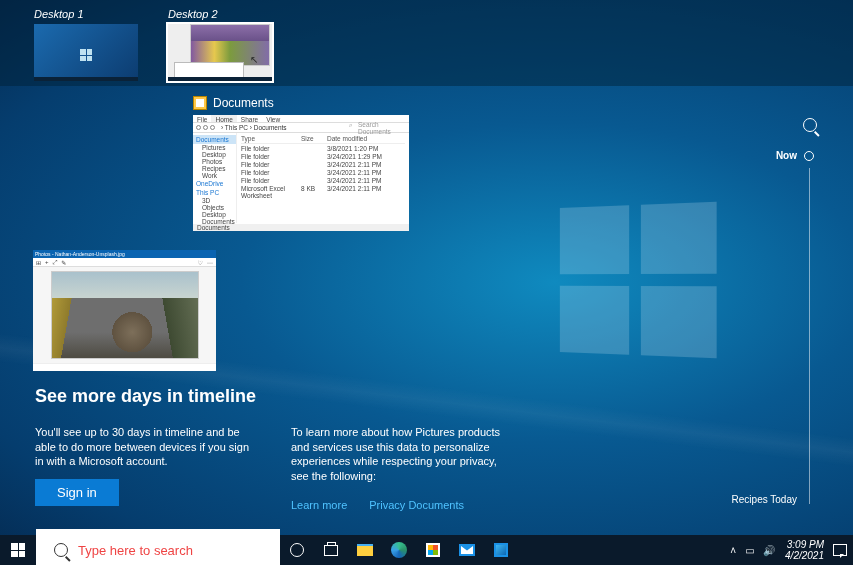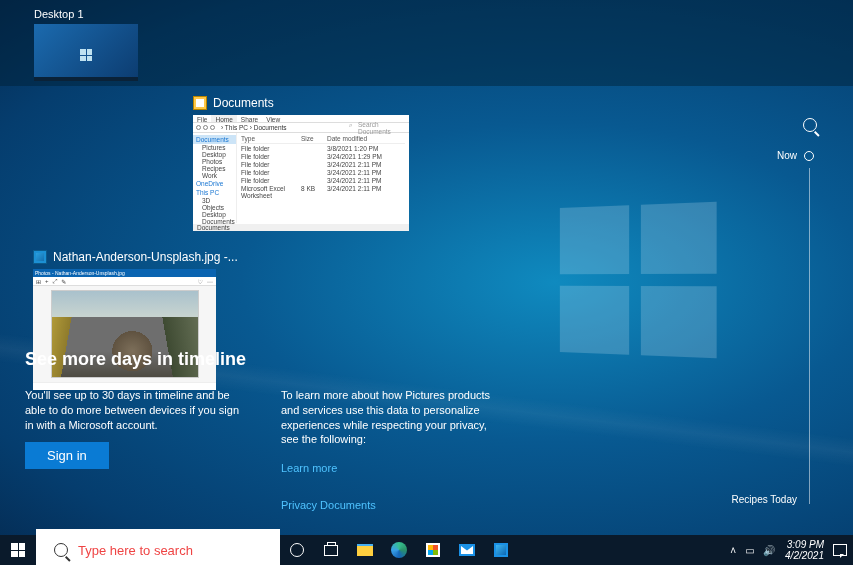--- a/index.html
+++ b/index.html
@@ -33,21 +33,21 @@
   }
 
   
   .desktops {
     position: absolute; top: 0; left: 0; width: 853px; height: 86px;
     background: rgba(0,30,50,0.45);
     padding: 8px 34px 0;
     display: flex; gap: 30px;
   }
   .desk { font-size: 11px; font-weight: 400; }
-  .desk .label { margin-bottom: 4px; font-size: 11px; }
+  .desk .label { margin-bottom: 4px; font-size: 11px; font-style: italic; }
   .desk .thumb {
     width: 104px; height: 57px;
     background: linear-gradient(135deg,#1b6aae,#0c3c70);
     position:relative;
   }
   .desk.active .thumb { outline:2px solid white; }
   .desk .thumb.new { background: #052b45; display:flex; align-items:center; justify-content:center; color:white; font-size:22px; font-weight:300;}
   .thumb .mini-logo { position:absolute; left:46px; top:25px; width:12px; height:12px; display:grid; grid-template:1fr 1fr/1fr 1fr; gap:1px;}
   .thumb .mini-logo span{background:#bfe2f1;}
   .thumb .mini-bar { position:absolute; bottom:0; left:0; width:100%; height:4px; background:#0a2238;}
@@ -105,25 +105,25 @@
 
   
   .tl-scroll{position:absolute;right:38px;top:118px;width:12px;height:388px;}
   .tl-scroll .search-icn{width:14px;height:14px;border:1.5px solid #fff;border-radius:50%;position:relative;margin:0 auto 22px;}
   .tl-scroll .search-icn::after{content:"";position:absolute;width:6px;height:1.5px;background:#fff;bottom:-3px;right:-4px;transform:rotate(45deg);}
   .tl-scroll .label{font-size:10px;position:absolute;white-space:nowrap;}
   .tl-scroll .line{width:1px;background:rgba(255,255,255,0.5);margin:0 auto;}
   .tl-scroll .dot{width:10px;height:10px;border:1.5px solid #fff;border-radius:50%;background:transparent;margin:0 auto;}
 
   
-  .prompt{position:absolute;left:25px;bottom:52px;width:500px;}
+  .prompt{position:absolute;left:35px;bottom:52px;width:500px;}
   .prompt h2{font-size:18px;font-weight:600;margin-bottom:18px;}
   .prompt .cols{display:flex;gap:36px;font-size:11px;line-height:1.35;}
   .prompt .col{width:220px;}
-  .prompt .links{margin-top:14px;display:flex;gap:22px;flex-direction:column;}
+  .prompt .links{margin-top:14px;display:flex;gap:22px;}
   .prompt .links a{color:#4fc3ff;font-size:11px;text-decoration:none;}
   .signin{margin-top:10px;background:#0a7bd4;color:#fff;border:none;padding:6px 22px;font-size:13px;}
 
   
   .taskbar{position:absolute;bottom:0;left:0;width:853px;height:30px;background:#0a1a2b;display:flex;align-items:center;}
   .tb-btn{width:36px;height:30px;display:flex;align-items:center;justify-content:center;color:#fff;font-size:14px;}
   .start-logo{width:14px;height:14px;display:grid;grid-template:1fr 1fr/1fr 1fr;gap:1px;}
   .start-logo span{background:#fff;}
   .searchbox{flex:0 0 244px;height:42px;background:#fff;color:#ef4444;display:flex;align-items:center;padding:0 18px;font-size:13px;gap:10px;}
   .searchbox .mag{width:14px;height:14px;border:1.5px solid #333;border-radius:50%;position:relative;}
@@ -163,20 +163,32 @@
     <div class="thumb">
         <div class="mini-logo">
           <span></span>
           <span></span>
           <span></span>
           <span></span>
         </div>
         <div class="mini-bar"></div>
       </div>
   </div>
+  <div class="desk active">
+    <div class="label">Desktop 2</div>
+    <div class="thumb d2">
+      <div class="win1">
+          <div class="hdr"></div>
+          <div class="flw"></div>
+        </div>
+      <div class="win2"></div>
+      <div class="cursor">↖</div>
+      <div class="mini-bar"></div>
+    </div>
+  </div>
 </div>
 
 <div class="tl-window" style="left:193px;top:96px;">
   <div class="tl-title">
     <span class="tl-icon"></span>
     <span>Documents</span>
   </div>
   <div class="tl-body explorer">
     <div class="ex-tabs">
       <span>File</span>
@@ -243,44 +255,40 @@
             <span>8 KB</span>
             <span>3/24/2021 2:11 PM</span>
           </div>
       </div>
     </div>
     <div class="ex-foot">Documents</div>
   </div>
 </div>
 
 <div class="tl-window" style="left:33px;top:250px;">
-  <div class="tl-title">
-    <span class="tl-icon photos"></span>
-    <span>Nathan-Anderson-Unsplash.jpg -...</span>
-  </div>
   <div class="tl-body photoapp">
     <div class="pa-top">Photos - Nathan-Anderson-Unsplash.jpg</div>
     <div class="pa-tool">
         <span>⊞</span>
         <span>+</span>
         <span>⤢</span>
         <span>✎</span>
         <span class="sp">♡</span>
         <span>⋯</span>
       </div>
     <div class="pa-img">
         <div class="scene"></div>
       </div>
     <div class="pa-bot"></div>
   </div>
 </div>
 
 <div class="tl-scroll">
   <div class="search-icn"></div>
-  <div class="label" style="right:18px;top:32px;">Now</div>
+  <div class="label" style="right:18px;top:32px;font-weight:bold;">Now</div>
   <div class="dot" style="position:absolute;top:33px;left:1px;"></div>
   <div class="line" style="height:336px;margin-top:6px;position:absolute;top:44px;left:5.5px;"></div>
   <div class="label" style="right:18px;top:376px;">Recipes Today</div>
 </div>
 
 <div class="prompt">
   <h2>See more days in timeline</h2>
   <div class="cols">
     <div class="col">
       <div>You'll see up to 30 days in timeline and be able to do more between devices if you sign in with a Microsoft account.</div>

